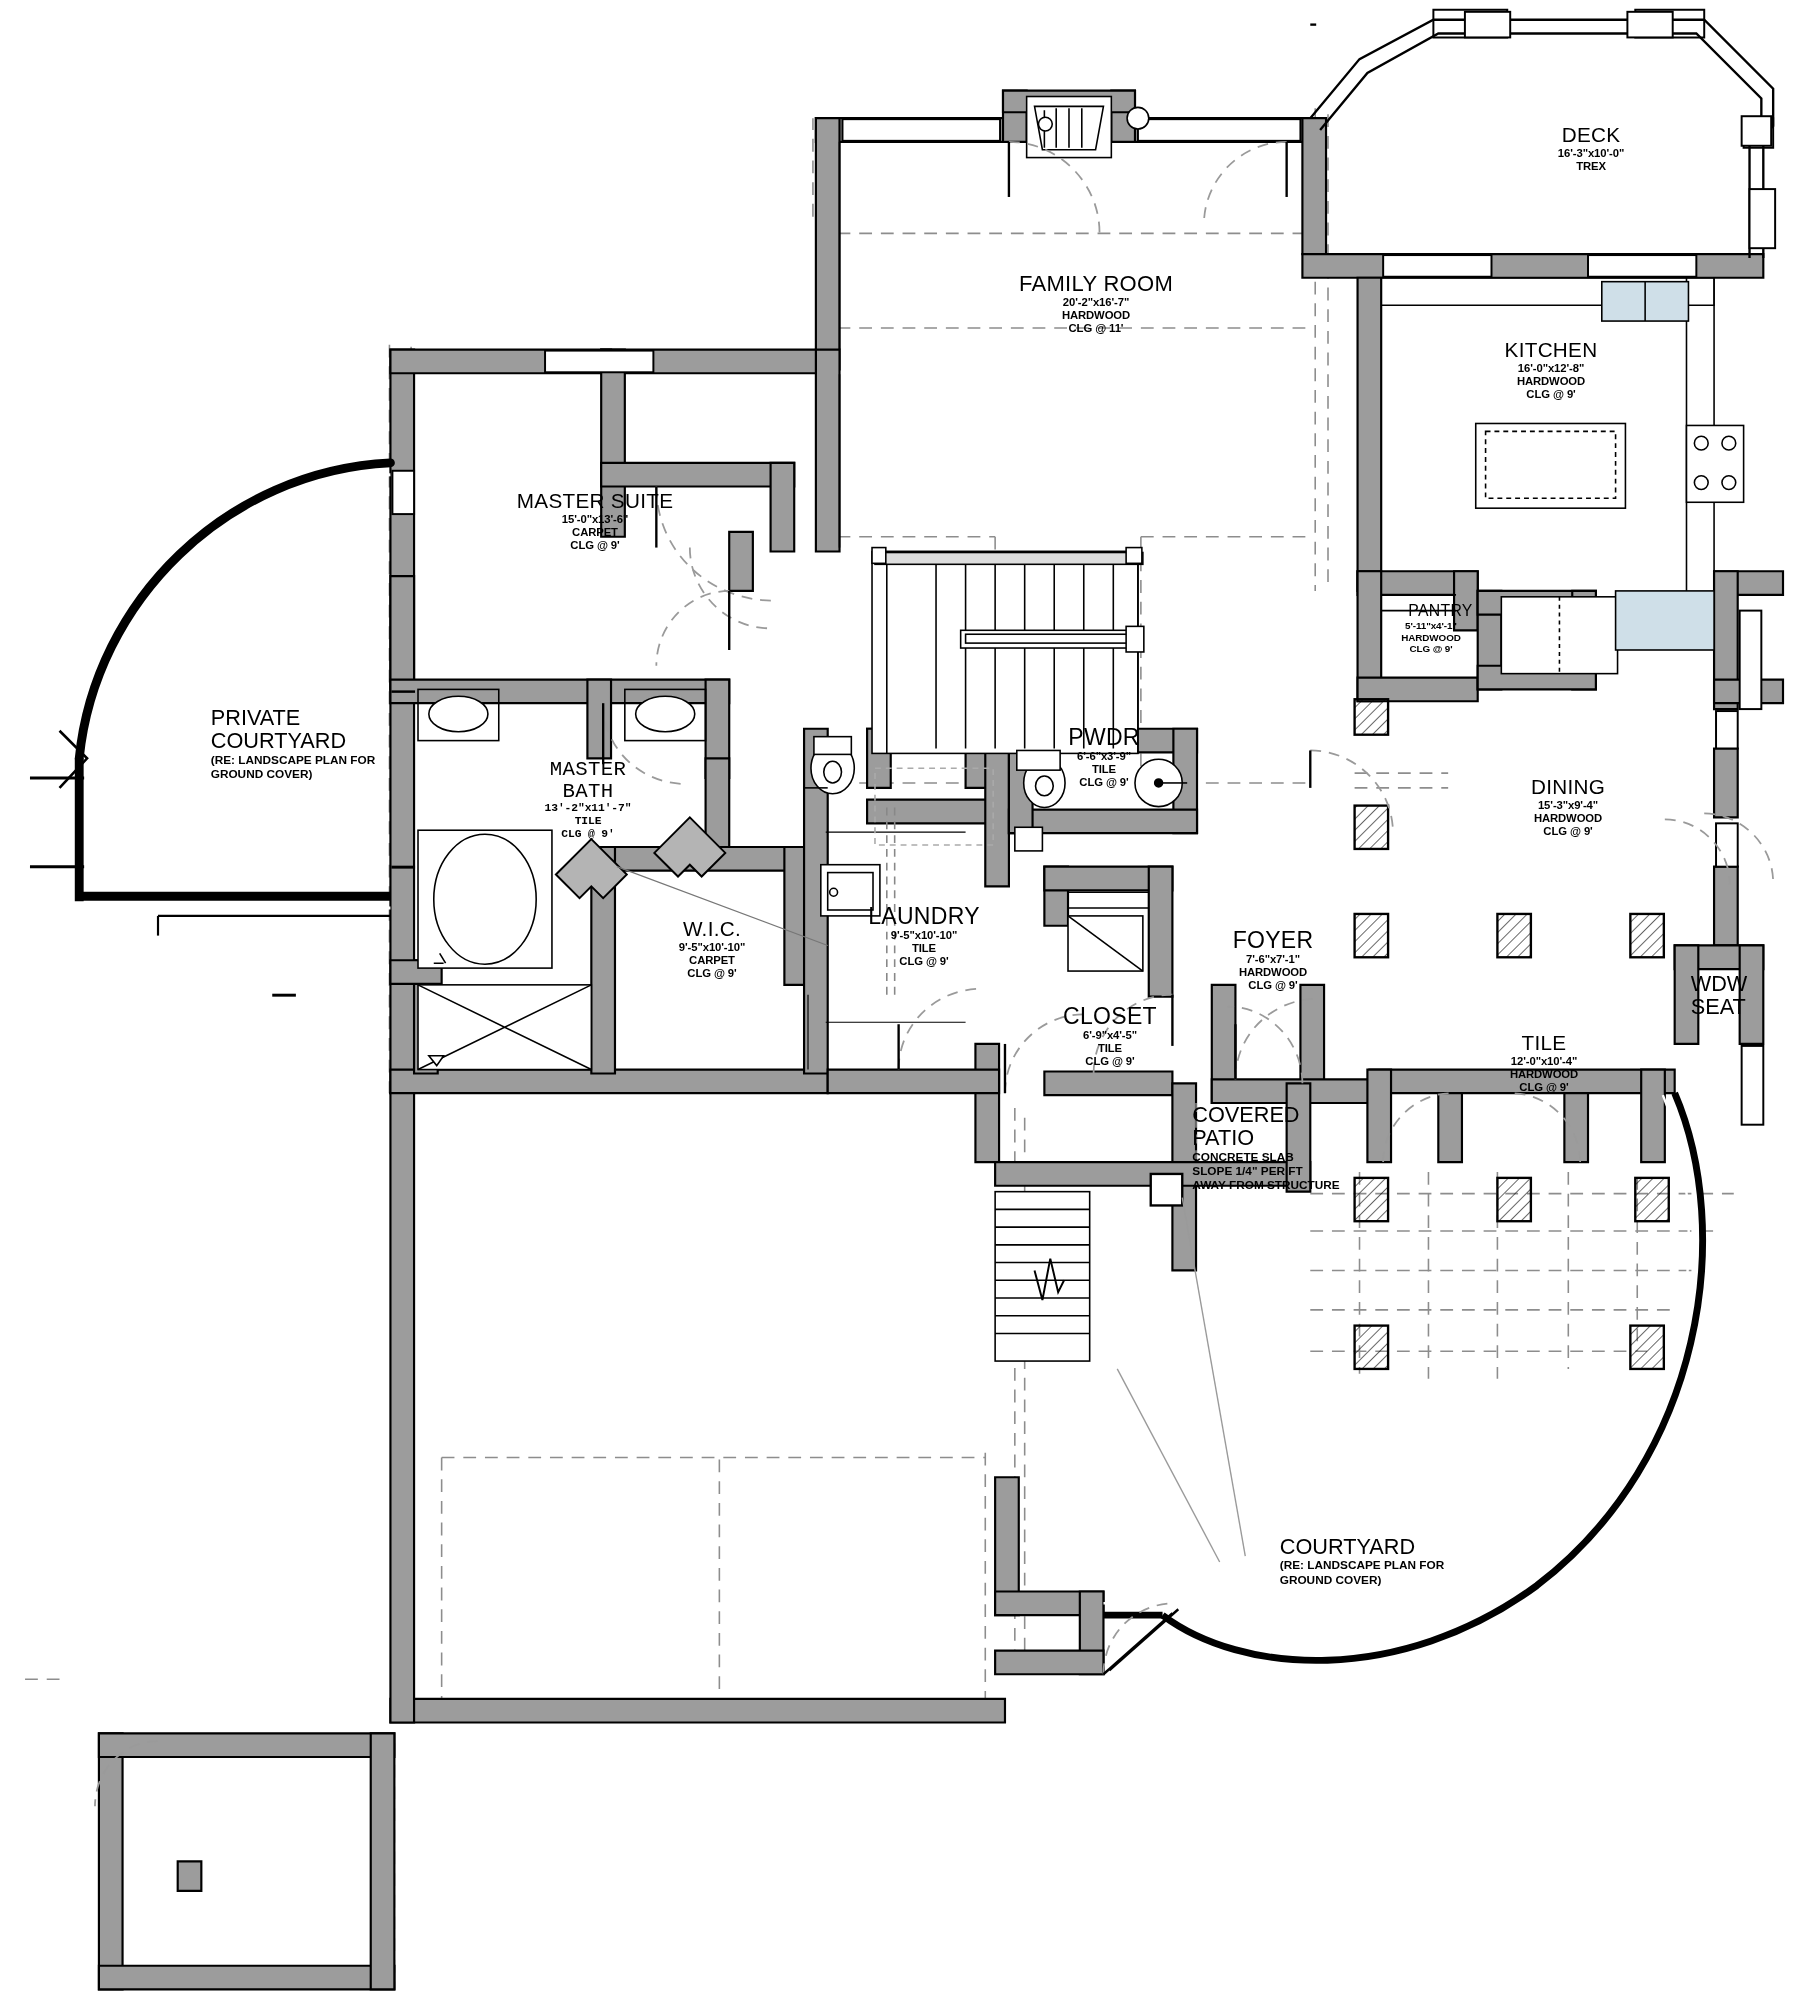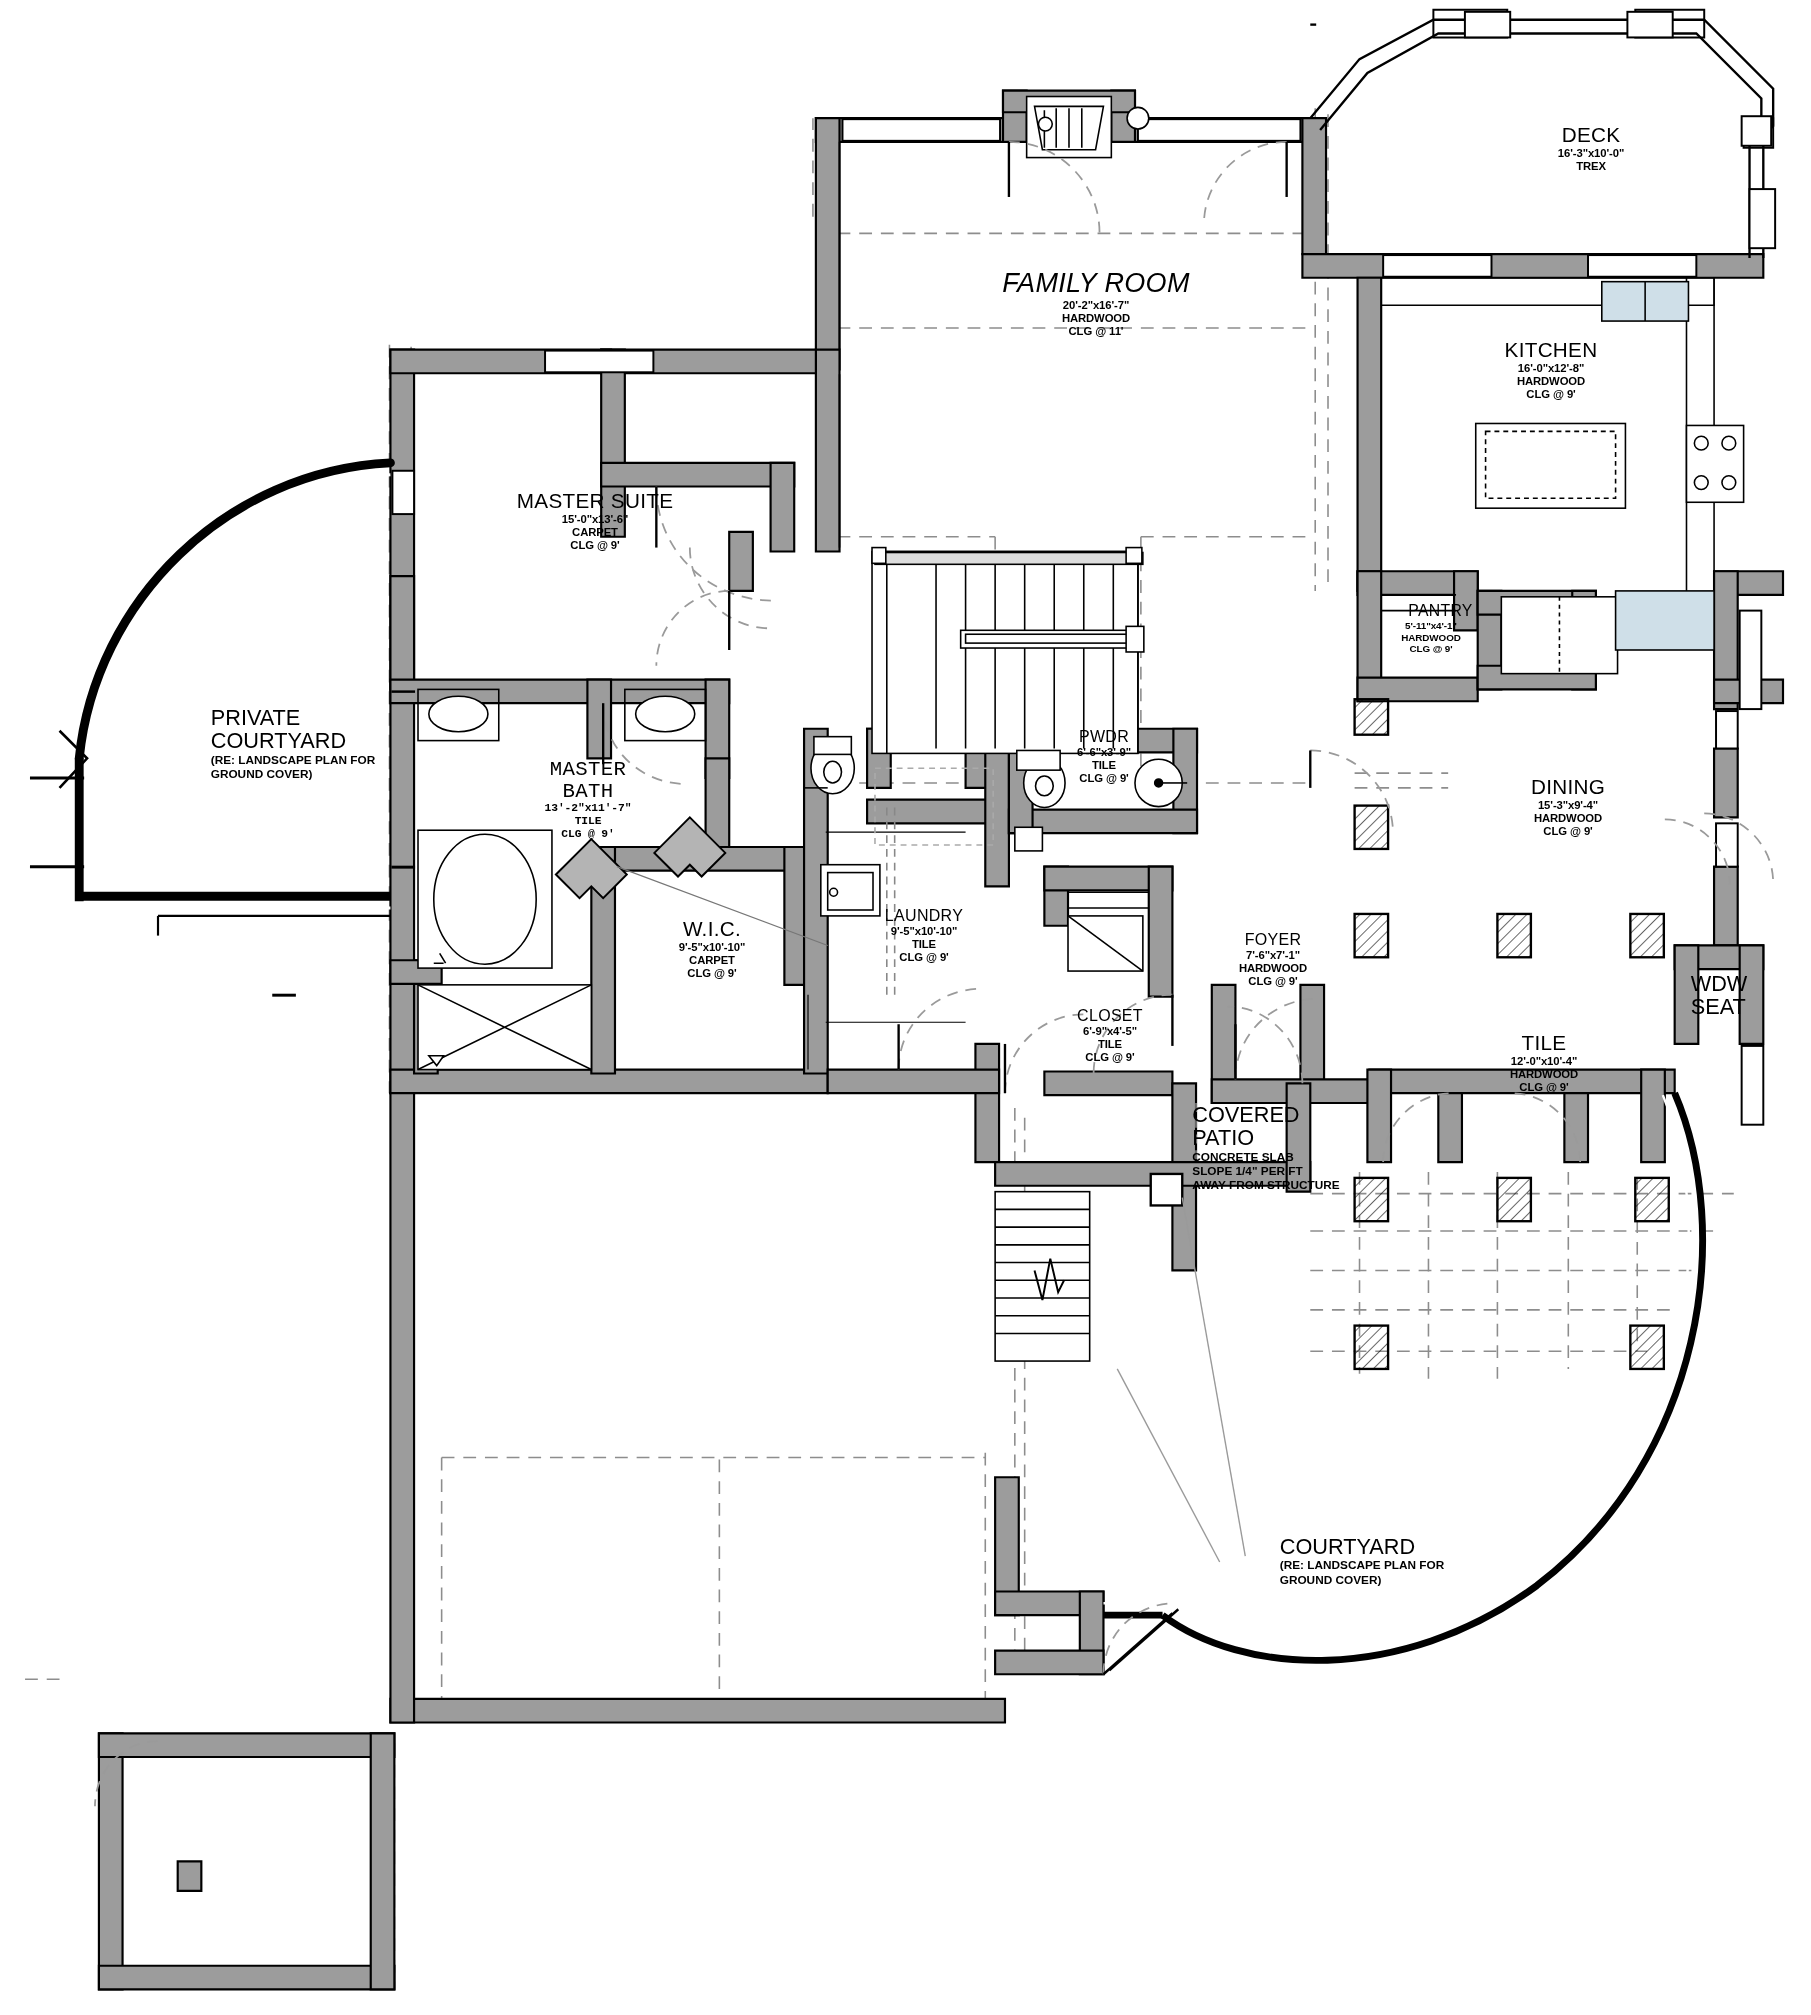--- a/index.html
+++ b/index.html
@@ -3,24 +3,24 @@
 <meta charset="utf-8">
 <style>
   html,body{margin:0;padding:0;background:#ffffff;}
   body{font-family:"Liberation Sans", sans-serif;}
   #plan-root{position:relative;width:1812px;height:2015px;background:#fff;overflow:hidden;}
   #plan-svg{position:absolute;left:0;top:0;}
   .room-label{position:absolute;text-align:center;color:#000;line-height:1.15;white-space:nowrap;}
   .room-label .rl-name{font-size:20.7px;letter-spacing:0.3px;}
   .room-label .rl-name.two{line-height:1.05;}
   .room-label .rl-sub{font-size:11.3px;font-weight:bold;letter-spacing:-0.1px;}
-  .room-label.small .rl-name{font-size:16px;}
+  .room-label.small .rl-name{font-size:23px;}
   .room-label.tiny .rl-name{font-size:15.8px;margin-left:19px;}
   .room-label.tiny .rl-sub{font-size:9.9px;}
-  .room-label.big .rl-name{font-size:27px;font-style:italic;}
+  .room-label.big .rl-name{font-size:22px;}
   .note-label{position:absolute;text-align:left;color:#000;line-height:1.2;}
   .note-label .nl-name{font-size:21.7px;line-height:1.08;}
   .note-label .nl-sub{font-size:11.8px;font-weight:bold;}
 </style>
 </head>
 <body>
 
 <div id="plan-root">
 
 <svg id="plan-svg" width="1812" height="2015" viewBox="0 0 1839 2046" xmlns="http://www.w3.org/2000/svg">

